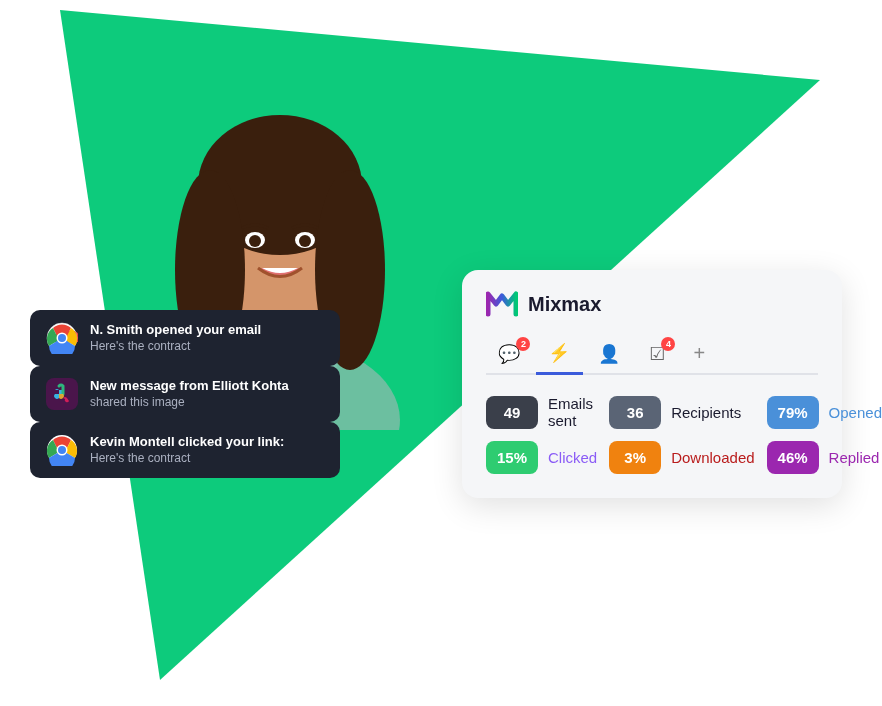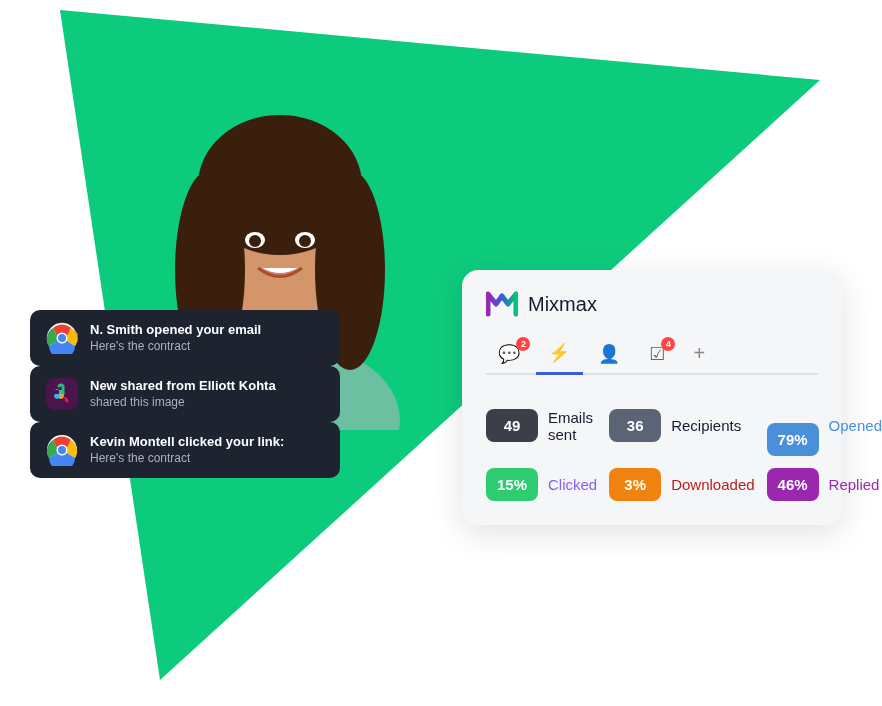--- a/index.html
+++ b/index.html
@@ -112,21 +112,21 @@
       gap: 8px;
     }
 
     .logo-icon {
       width: 32px;
       height: 28px;
     }
 
     .mixmax-title {
       font-size: 20px;
-      font-weight: 400;
+      font-weight: 700;
       color: #1a1a2e;
     }
 
     
     .tabs {
       display: flex;
       align-items: center;
       gap: 4px;
       margin-bottom: 20px;
       border-bottom: 2px solid #e0e2e8;
@@ -184,21 +184,21 @@
       font-size: 15px;
       font-weight: 700;
       color: white;
       min-width: 52px;
       text-align: center;
       flex-shrink: 0;
     }
 
     .badge-dark { background: #3a3f4a; }
     .badge-gray { background: #5a6475; }
-    .badge-blue { background: #4a90d9; margin-top: 28px; }
+    .badge-blue { background: #4a90d9; }
     .badge-green { background: #2ecc71; }
     .badge-orange { background: #f0820f; }
     .badge-purple { background: #9b27af; }
 
     .stat-label {
       font-size: 15px;
       font-weight: 400;
     }
 
     .label-default { color: #1a1a2e; }
@@ -295,21 +295,21 @@
         <svg class="slack-svg" viewBox="0 0 32 32" xmlns="http://www.w3.org/2000/svg">
           <rect width="32" height="32" rx="8" fill="#4a154b"></rect>
 
           <path d="M9,12 Q11,10 13,12 L13,20 Q11,22 9,20 Q7,18 9,16 L17,16 Q19,14 17,12 L9,12Z" fill="#36c5f0" opacity="0.9"></path>
           <path d="M13,8 Q15,6 17,8 L17,16" stroke="#2eb67d" stroke-width="3" fill="none" stroke-linecap="round"></path>
           <path d="M9,16 L17,16 Q19,18 17,20 Q15,22 13,20 L13,16" fill="#ecb22e" opacity="0.9"></path>
           <path d="M17,20 Q19,18 21,20 L23,23 Q22,25 20,24 Q18,23 19,21" fill="#e01e5a" opacity="0.9"></path>
         </svg>
       </div>
       <div class="notif-text">
-        <div class="notif-title">New shared from Elliott Kohta</div>
+        <div class="notif-title">New message from Elliott Kohta</div>
         <div class="notif-sub">shared this image</div>
       </div>
     </div>
 
     <div class="notification-item">
       <div class="notif-icon chrome-icon">
         <svg class="chrome-svg" viewBox="0 0 32 32" xmlns="http://www.w3.org/2000/svg">
           <circle cx="16" cy="16" r="15" fill="#fff"></circle>
           <path d="M7,6 A13,13 0 0 1 25,6 L20,16 A7,7 0 0 0 12,16 Z" fill="#ea4335"></path>
           <path d="M7,6 A13,13 0 0 0 3,24 L13,18 A7,7 0 0 1 12,16 Z" fill="#34a853"></path>

